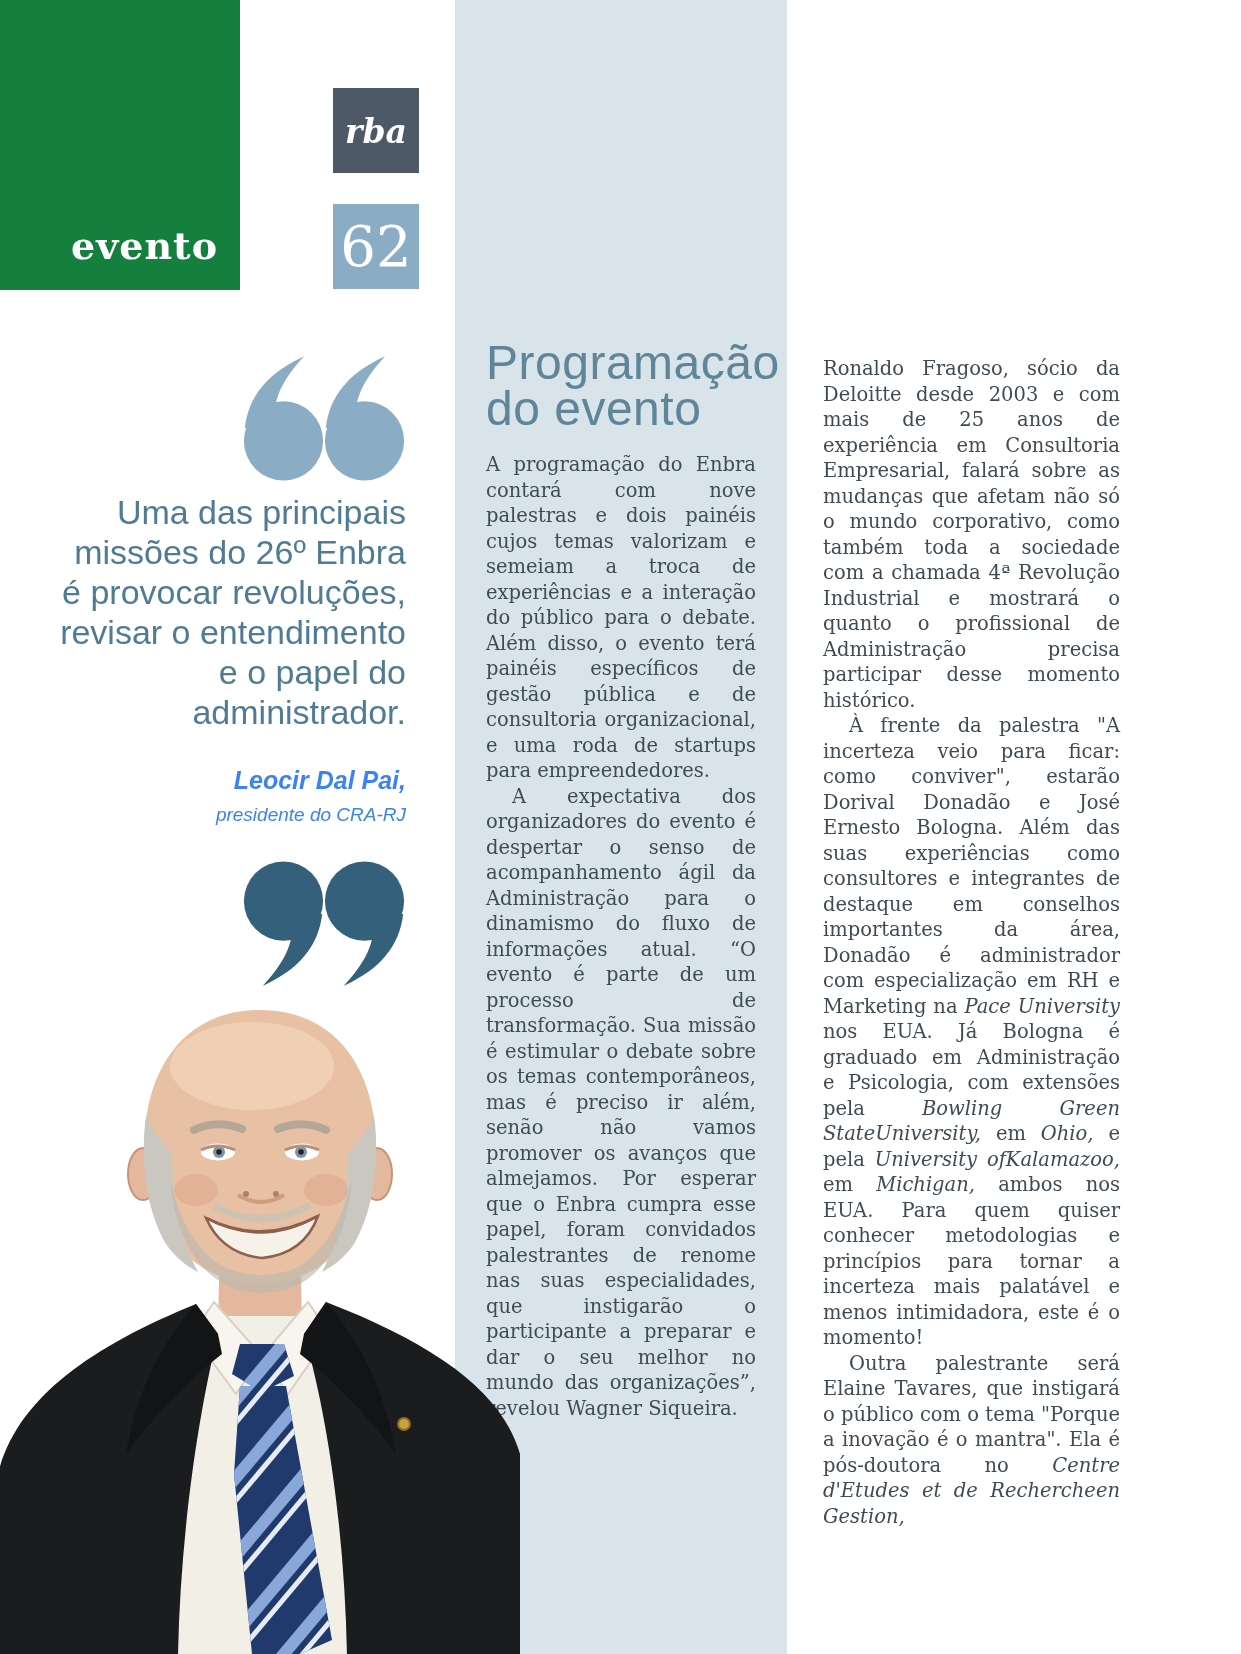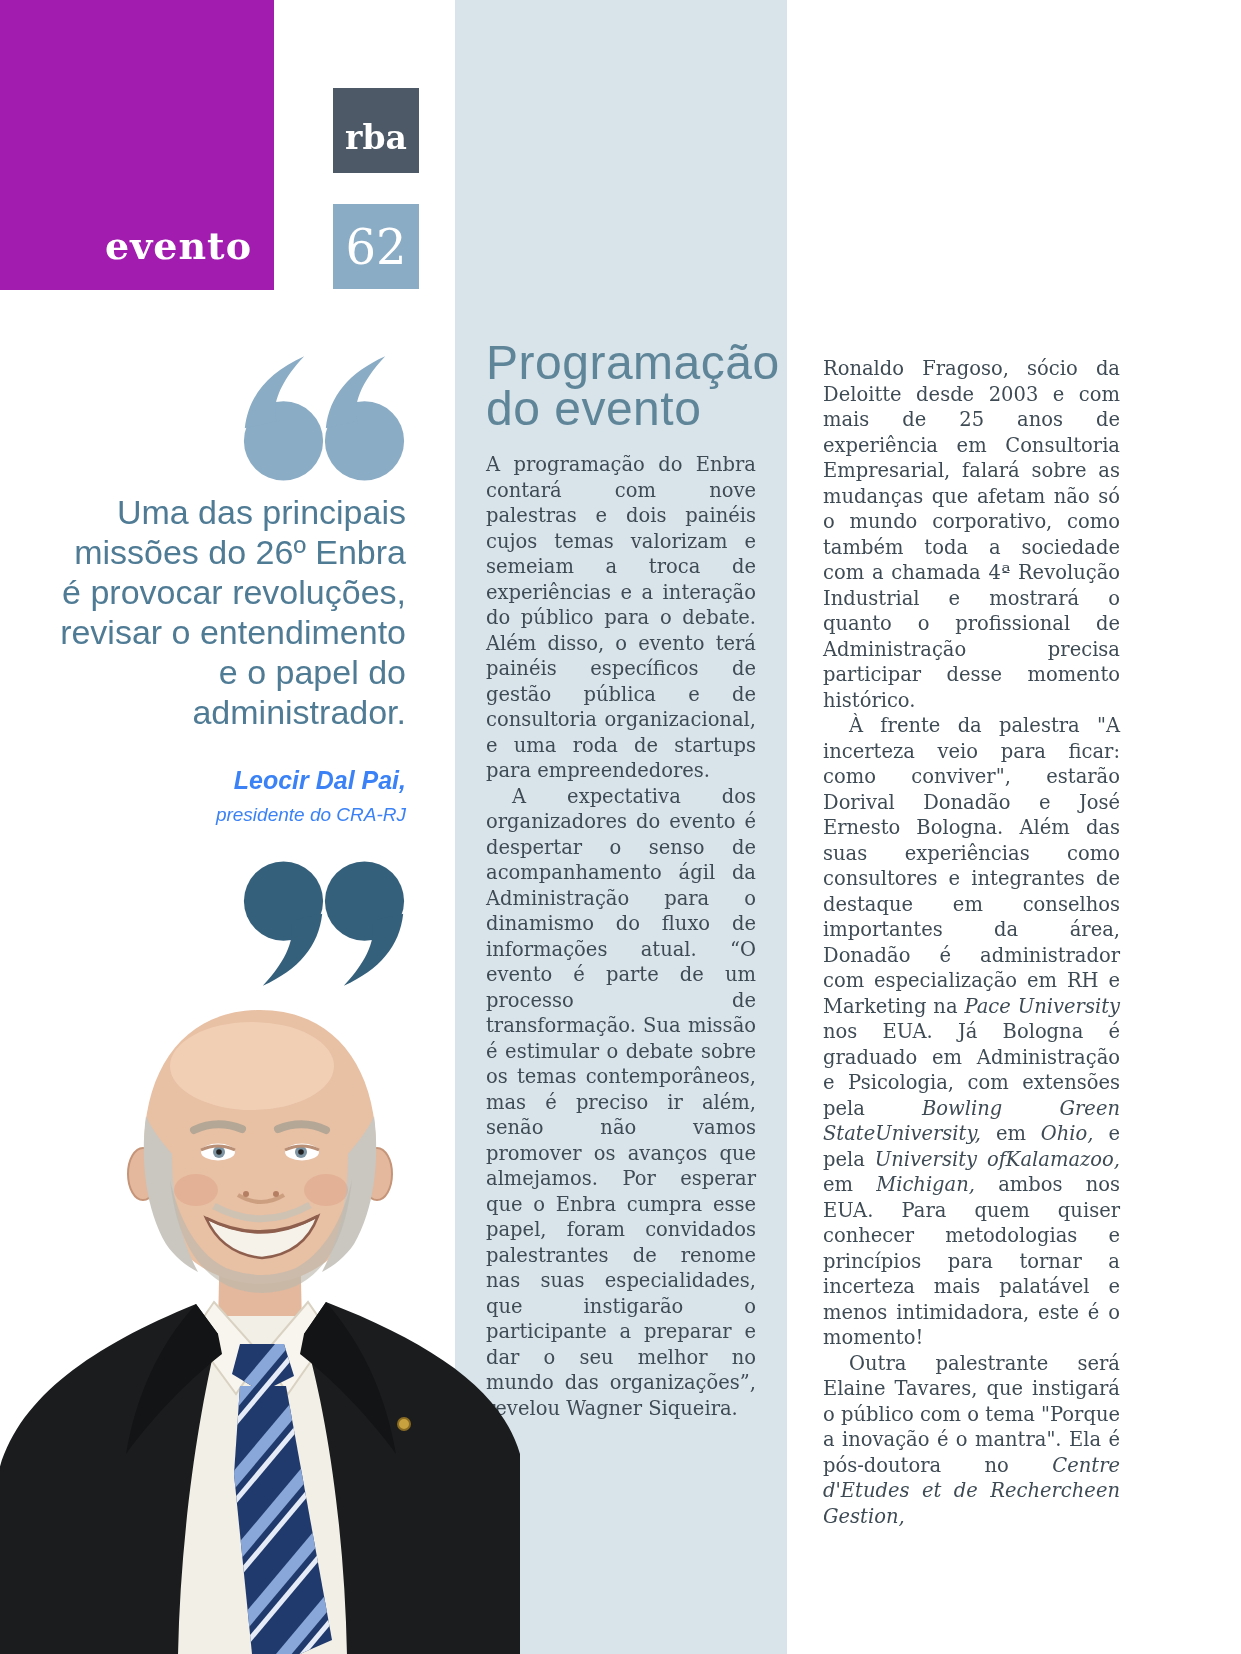--- a/index.html
+++ b/index.html
@@ -1,29 +1,29 @@
 <!DOCTYPE html>
 <html lang="pt-BR"><head>
 <meta charset="utf-8">
 <style>
   html,body{margin:0;padding:0;background:#ffffff;}
   .page{position:relative;width:1241px;height:1654px;background:#ffffff;overflow:hidden;
         font-family:"DejaVu Serif",serif;}
   
   .band{position:absolute;left:455px;top:0;width:332px;height:1654px;background:#d9e3ea;}
   
-  .corner-block{position:absolute;left:0;top:0;width:274px;height:290px;background:#a21caf;}
+  .corner-block{position:absolute;left:0;top:0;width:240px;height:290px;background:#15803d;}
   .section-label{position:absolute;right:22px;bottom:22px;color:#ffffff;
         font-family:"DejaVu Serif",serif;font-weight:bold;font-size:38px;letter-spacing:1px;}
   .logo-box{position:absolute;left:333px;top:88px;width:86px;height:85px;background:#4d5966;
-        display:flex;align-items:flex-end;justify-content:center;box-sizing:border-box;padding-bottom:16px;}
+        display:flex;align-items:flex-end;justify-content:center;box-sizing:border-box;padding-bottom:22px;font-style:italic;}
   .logo-box span{color:#ffffff;font-family:"DejaVu Serif",serif;font-weight:bold;font-size:33px;}
   .page-number-box{position:absolute;left:333px;top:204px;width:86px;height:85px;background:#8aacc5;
         display:flex;align-items:center;justify-content:center;}
-  .page-number-box span{color:#ffffff;font-family:"DejaVu Serif",serif;font-size:48px;font-weight:normal;}
+  .page-number-box span{color:#ffffff;font-family:"DejaVu Serif",serif;font-size:56px;font-weight:normal;}
   
   .quote-open{position:absolute;left:243px;top:356px;}
   .quote-close{position:absolute;left:243px;top:854px;}
   .quote-text{position:absolute;left:46px;top:492px;width:360px;text-align:right;
         font-family:"Liberation Sans","DejaVu Sans",sans-serif;
         font-size:34px;line-height:40px;color:#4f7b95;white-space:pre-line;}
   .quote-author{position:absolute;left:46px;top:766px;width:360px;text-align:right;
         font-family:"Liberation Sans","DejaVu Sans",sans-serif;font-style:italic;font-weight:bold;
         font-size:25px;color:#3b82f6;}
   .quote-role{position:absolute;left:46px;top:804px;width:360px;text-align:right;

